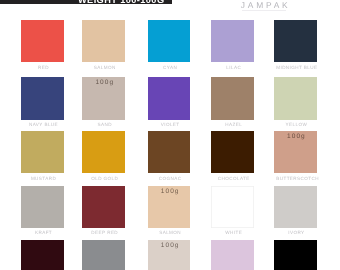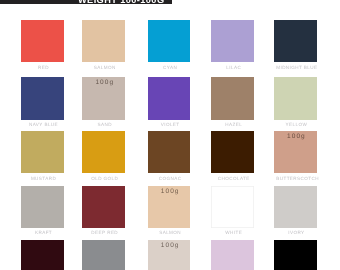--- a/index.html
+++ b/index.html
@@ -93,20 +93,24 @@
 </style>
 </head>
 <body>
 
 <div id="page">
 
   <div class="banner">
     <span class="banner-text">WEIGHT 100-100G</span>
   </div>
 
+  <div class="brand">
+    <div class="brand-name">JAMPAK</div>
+    <div class="brand-rule"></div>
+  </div>
 
   <div class="grid" id="grid">
       <div class="cell" style="left: 21.2px; top: 20.2px;">
         <div class="chip" style="background: rgb(236, 81, 72);"></div>
         <div class="label">RED</div>
       </div>
       <div class="cell" style="left: 82.4px; top: 20.2px;">
         <div class="chip" style="background: rgb(226, 195, 162);"></div>
         <div class="label">SALMON</div>
       </div>

